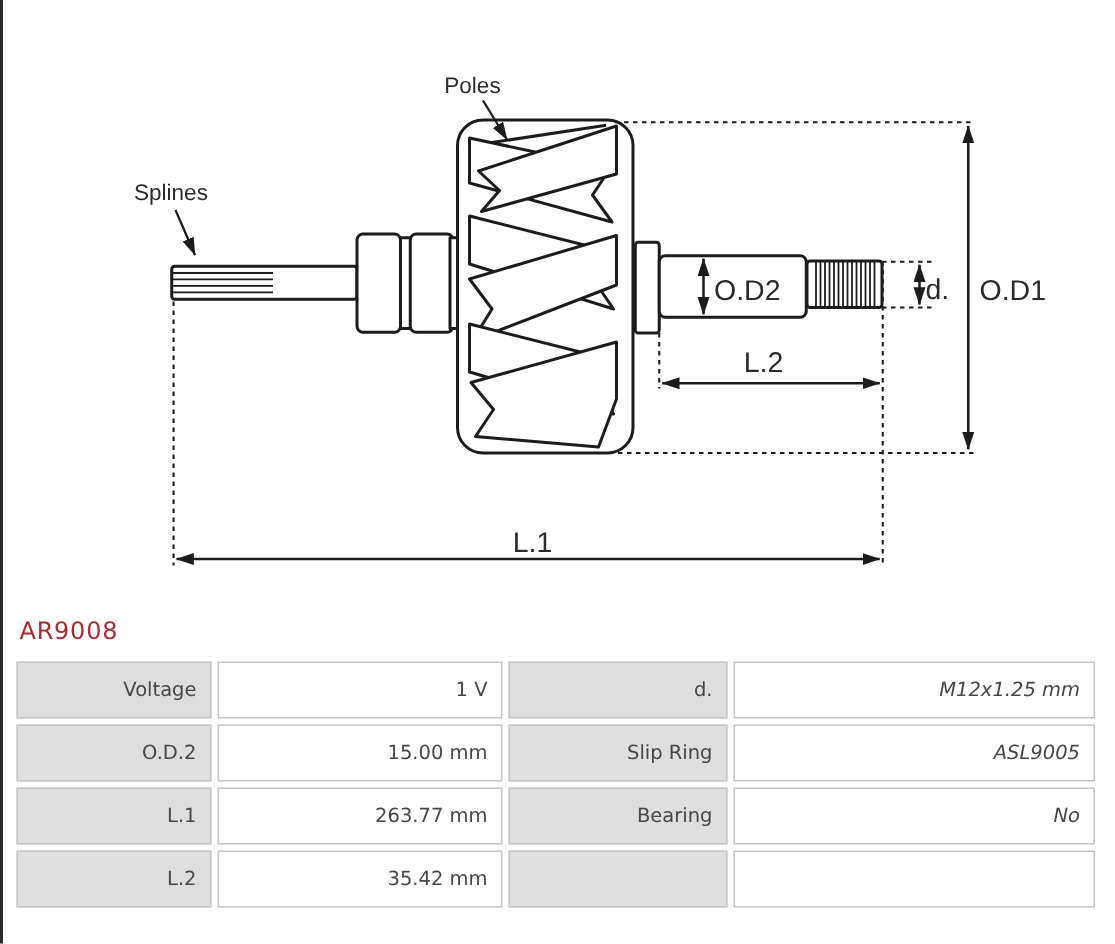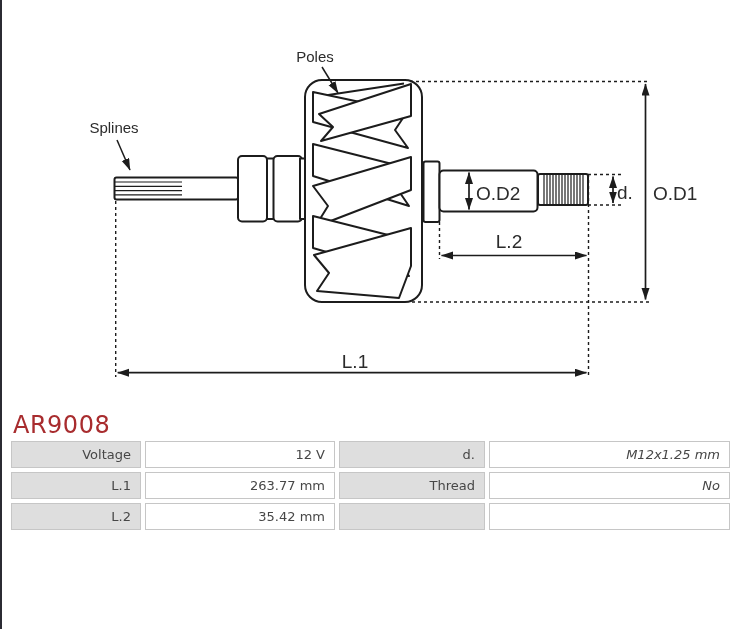--- a/index.html
+++ b/index.html
@@ -14,31 +14,31 @@
   .fig{fill:#fff;stroke:var(--line,#1c1c1c);stroke-width:2;stroke-linejoin:round;}
   .ln{fill:none;stroke:var(--line,#1c1c1c);stroke-width:1.2;}
   .dot{fill:none;stroke:var(--line,#1c1c1c);stroke-width:1.4;stroke-dasharray:3 3;}
   .dim{fill:none;stroke:var(--line,#1c1c1c);stroke-width:1.7;}
   .mk{fill:var(--line,#1c1c1c);stroke:none;}
   text.dlabel{font:19px "Liberation Sans",sans-serif;fill:#2b2b2b;}
   text.clabel{font:15px "Liberation Sans",sans-serif;fill:#2b2b2b;}
 
   
   #part-number{
-    position:absolute;left:13px;top:411px;font-size:24px;letter-spacing:.5px;
+    position:absolute;left:13px;top:411px;font-size:16px;letter-spacing:.5px;
     color:var(--accent,#a82c2e);
   }
 
   
   #spec-table{
     position:absolute;left:7px;top:437px;border-collapse:separate;border-spacing:4px;
     font-size:13px;color:var(--tbl_text,#474747);
   }
   #spec-table td{
-    box-sizing:border-box;height:27px;padding:0 9px 0 4px;text-align:right;
+    box-sizing:border-box;height:38px;padding:0 9px 0 4px;text-align:right;
     border:1px solid var(--tbl_border,#c6c6c6);white-space:nowrap;vertical-align:middle;
   }
   #spec-table td.lbl{background:var(--tbl_label_bg,#dedede);}
   #spec-table td.val{background:#ffffff;}
   td.c1{width:130px;} td.c2{width:190px;} td.c3{width:146px;} td.c4{width:241px;font-style:italic;}
 </style>
 </head>
 <body>
 
 <div id="frame-edge"></div>
@@ -130,28 +130,34 @@
     <line class="dim" marker-end="url(#ah)" x1="117" y1="140" x2="130" y2="170" style="stroke-width:1.5"></line>
   </g>
 </svg>
 
 <div id="part-number">AR9008</div>
 
 <table id="spec-table">
   <tbody>
     <tr>
       <td class="lbl c1">Voltage</td>
-      <td class="val c2">12 V</td>
+      <td class="val c2">1 V</td>
       <td class="lbl c3">d.</td>
       <td class="val c4">M12x1.25 mm</td>
     </tr>
     <tr>
+      <td class="lbl c1">O.D.2</td>
+      <td class="val c2">15.00 mm</td>
+      <td class="lbl c3">Slip Ring</td>
+      <td class="val c4">ASL9005</td>
+    </tr>
+    <tr>
       <td class="lbl c1">L.1</td>
       <td class="val c2">263.77 mm</td>
-      <td class="lbl c3">Thread</td>
+      <td class="lbl c3">Bearing</td>
       <td class="val c4">No</td>
     </tr>
     <tr>
       <td class="lbl c1">L.2</td>
       <td class="val c2">35.42 mm</td>
       <td class="lbl c3"></td>
       <td class="val c4"></td>
     </tr>
   </tbody>
 </table>

